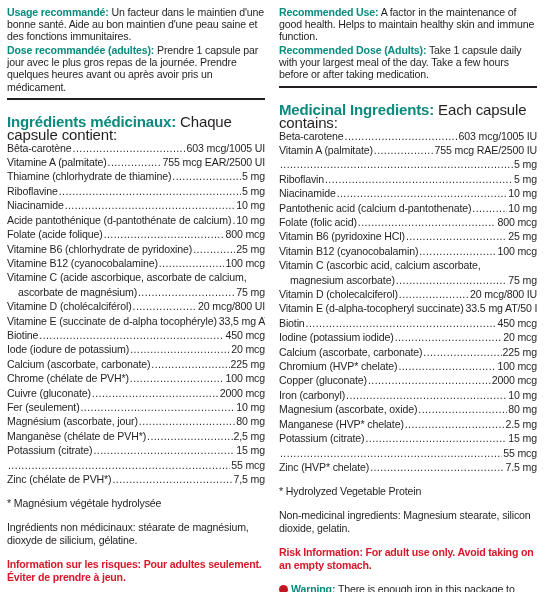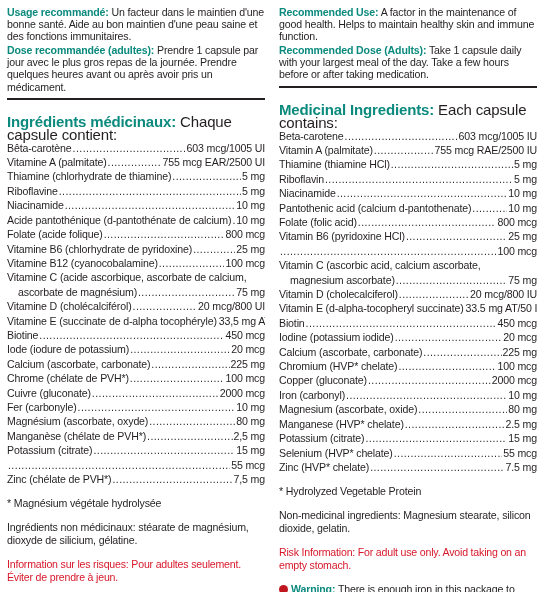--- a/index.html
+++ b/index.html
@@ -77,21 +77,21 @@
 
   .note {
     font-size: 10.6px;
     line-height: 13.2px;
     letter-spacing: -0.15px;
   }
   .risk {
     font-size: 10.6px;
     line-height: 13.2px;
     letter-spacing: -0.2px;
-    font-weight: normal;
+    font-weight: bold;
     color: #d7182a;
     margin-top: 1px;
   }
   .warn-line {
     font-size: 10.6px;
     line-height: 13.2px;
     letter-spacing: -0.15px;
     margin-top: 1px;
   }
   .bullet {
@@ -205,26 +205,26 @@
           <span class="nm">Chrome (chélate de PVH*)</span>
           <span class="dots">............................................................................................................................................</span>
           <span class="amt">100 mcg</span>
         </div>
         <div class="ing">
           <span class="nm">Cuivre (gluconate)</span>
           <span class="dots">............................................................................................................................................</span>
           <span class="amt">2000 mcg</span>
         </div>
         <div class="ing">
-          <span class="nm">Fer (carbonyle)</span>
-          <span class="dots">............................................................................................................................................</span>
-          <span class="amt">10 mg</span>
-        </div>
-        <div class="ing">
-          <span class="nm">Magnésium (ascorbate, oxyde)</span>
+          <span class="nm">Fer (seulement)</span>
+          <span class="dots">............................................................................................................................................</span>
+          <span class="amt">10 mg</span>
+        </div>
+        <div class="ing">
+          <span class="nm">Magnésium (ascorbate, jour)</span>
           <span class="dots">............................................................................................................................................</span>
           <span class="amt">80 mg</span>
         </div>
         <div class="ing">
           <span class="nm">Manganèse (chélate de PVH*)</span>
           <span class="dots">............................................................................................................................................</span>
           <span class="amt">2,5 mg</span>
         </div>
         <div class="ing">
           <span class="nm">Potassium (citrate)</span>
@@ -273,21 +273,20 @@
           <span class="nm">Beta-carotene</span>
           <span class="dots">............................................................................................................................................</span>
           <span class="amt">603 mcg/1005 IU</span>
         </div>
         <div class="ing">
           <span class="nm">Vitamin A (palmitate)</span>
           <span class="dots">............................................................................................................................................</span>
           <span class="amt">755 mcg RAE/2500 IU</span>
         </div>
         <div class="ing">
-          <span class="nm">Thiamine (thiamine HCl)</span>
           <span class="dots">............................................................................................................................................</span>
           <span class="amt">5 mg</span>
         </div>
         <div class="ing">
           <span class="nm">Riboflavin</span>
           <span class="dots">............................................................................................................................................</span>
           <span class="amt">5 mg</span>
         </div>
         <div class="ing">
           <span class="nm">Niacinamide</span>
@@ -303,20 +302,21 @@
           <span class="nm">Folate (folic acid)</span>
           <span class="dots">............................................................................................................................................</span>
           <span class="amt">800 mcg</span>
         </div>
         <div class="ing">
           <span class="nm">Vitamin B6 (pyridoxine HCl)</span>
           <span class="dots">............................................................................................................................................</span>
           <span class="amt">25 mg</span>
         </div>
         <div class="ing">
+          <span class="nm">Vitamin B12 (cyanocobalamin)</span>
           <span class="dots">............................................................................................................................................</span>
           <span class="amt">100 mcg</span>
         </div>
         <div class="ing plain"><span class="nm">Vitamin C (ascorbic acid, calcium ascorbate,</span></div>
         <div class="ing cont">
           <span class="nm">magnesium ascorbate)</span>
           <span class="dots">............................................................................................................................................</span>
           <span class="amt">75 mg</span>
         </div>
         <div class="ing">
@@ -368,21 +368,20 @@
           <span class="nm">Manganese (HVP* chelate)</span>
           <span class="dots">............................................................................................................................................</span>
           <span class="amt">2.5 mg</span>
         </div>
         <div class="ing">
           <span class="nm">Potassium (citrate)</span>
           <span class="dots">............................................................................................................................................</span>
           <span class="amt">15 mg</span>
         </div>
         <div class="ing">
-          <span class="nm">Selenium (HVP* chelate)</span>
           <span class="dots">............................................................................................................................................</span>
           <span class="amt">55 mcg</span>
         </div>
         <div class="ing">
           <span class="nm">Zinc (HVP* chelate)</span>
           <span class="dots">............................................................................................................................................</span>
           <span class="amt">7.5 mg</span>
         </div>
       </div>
 

